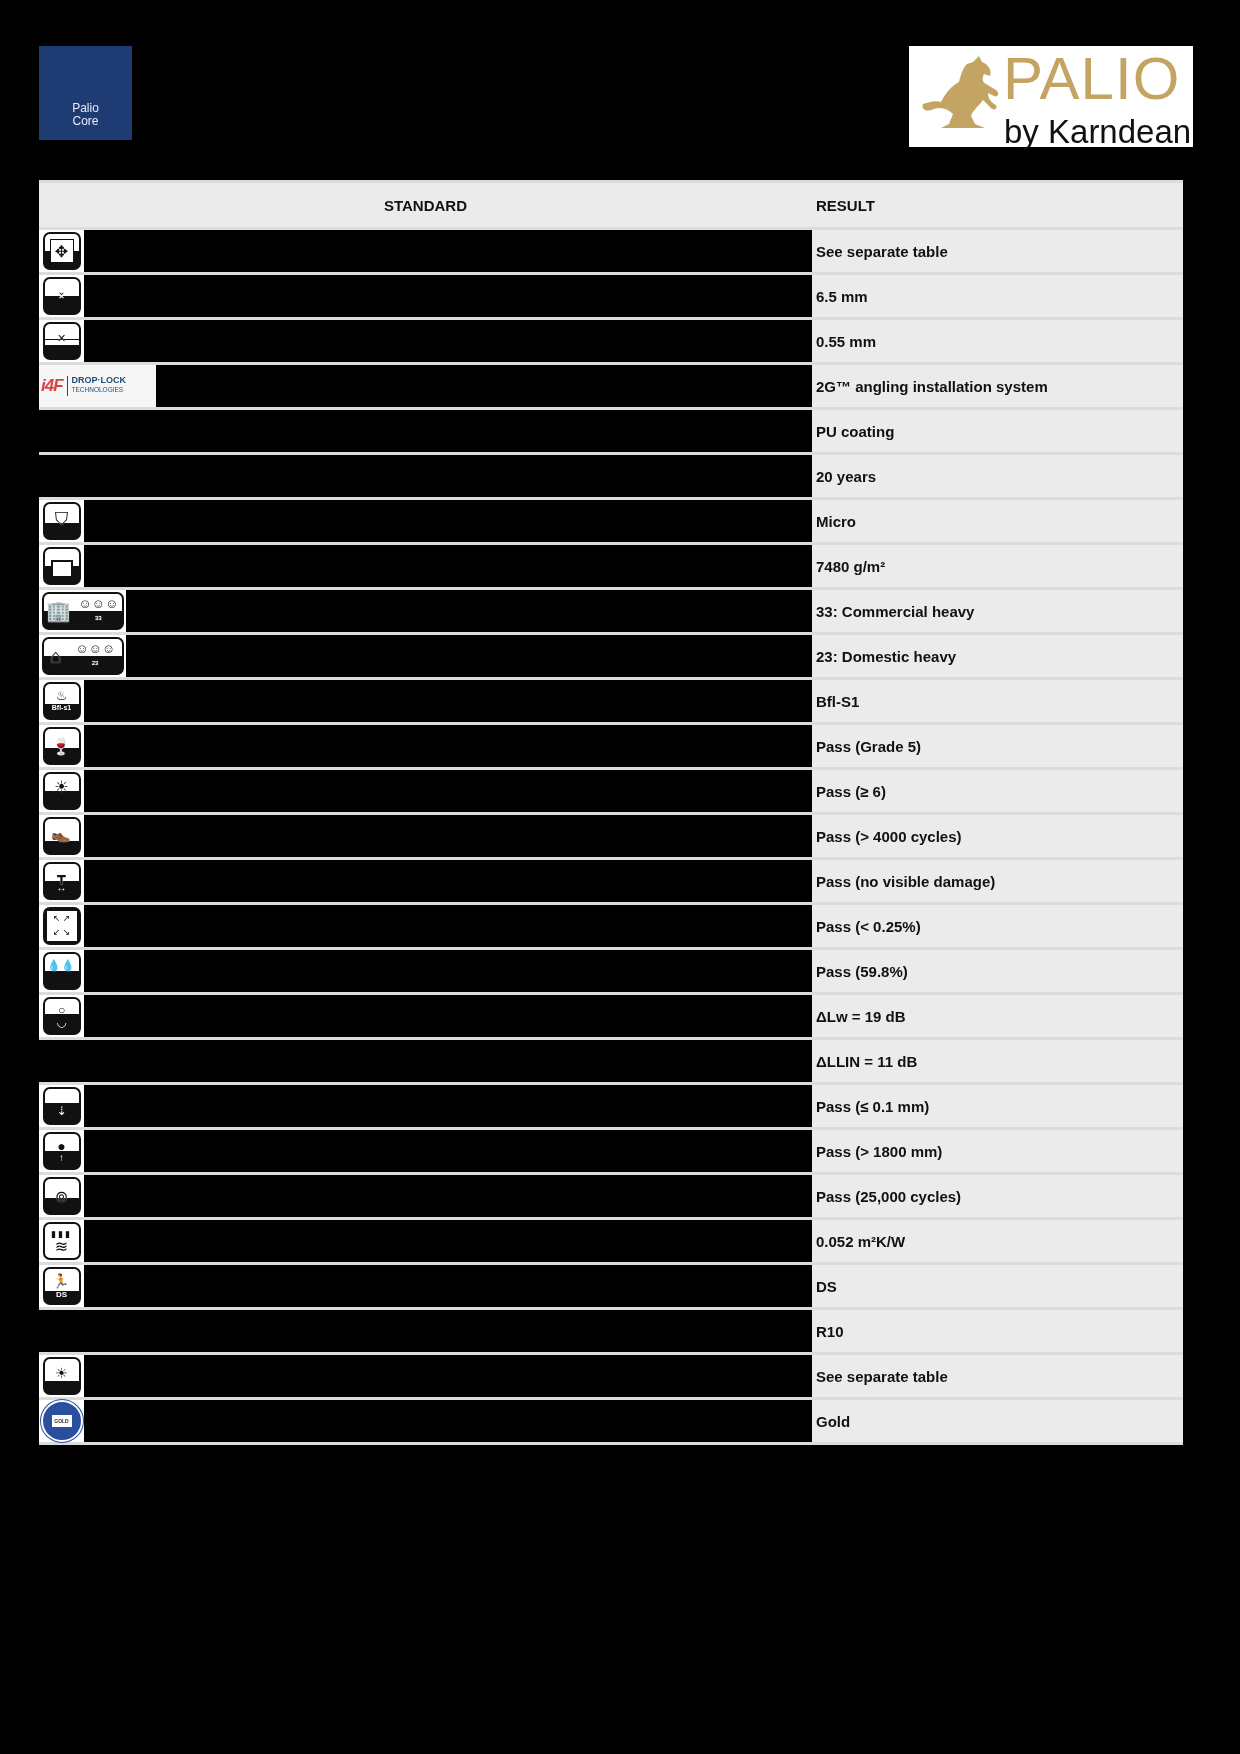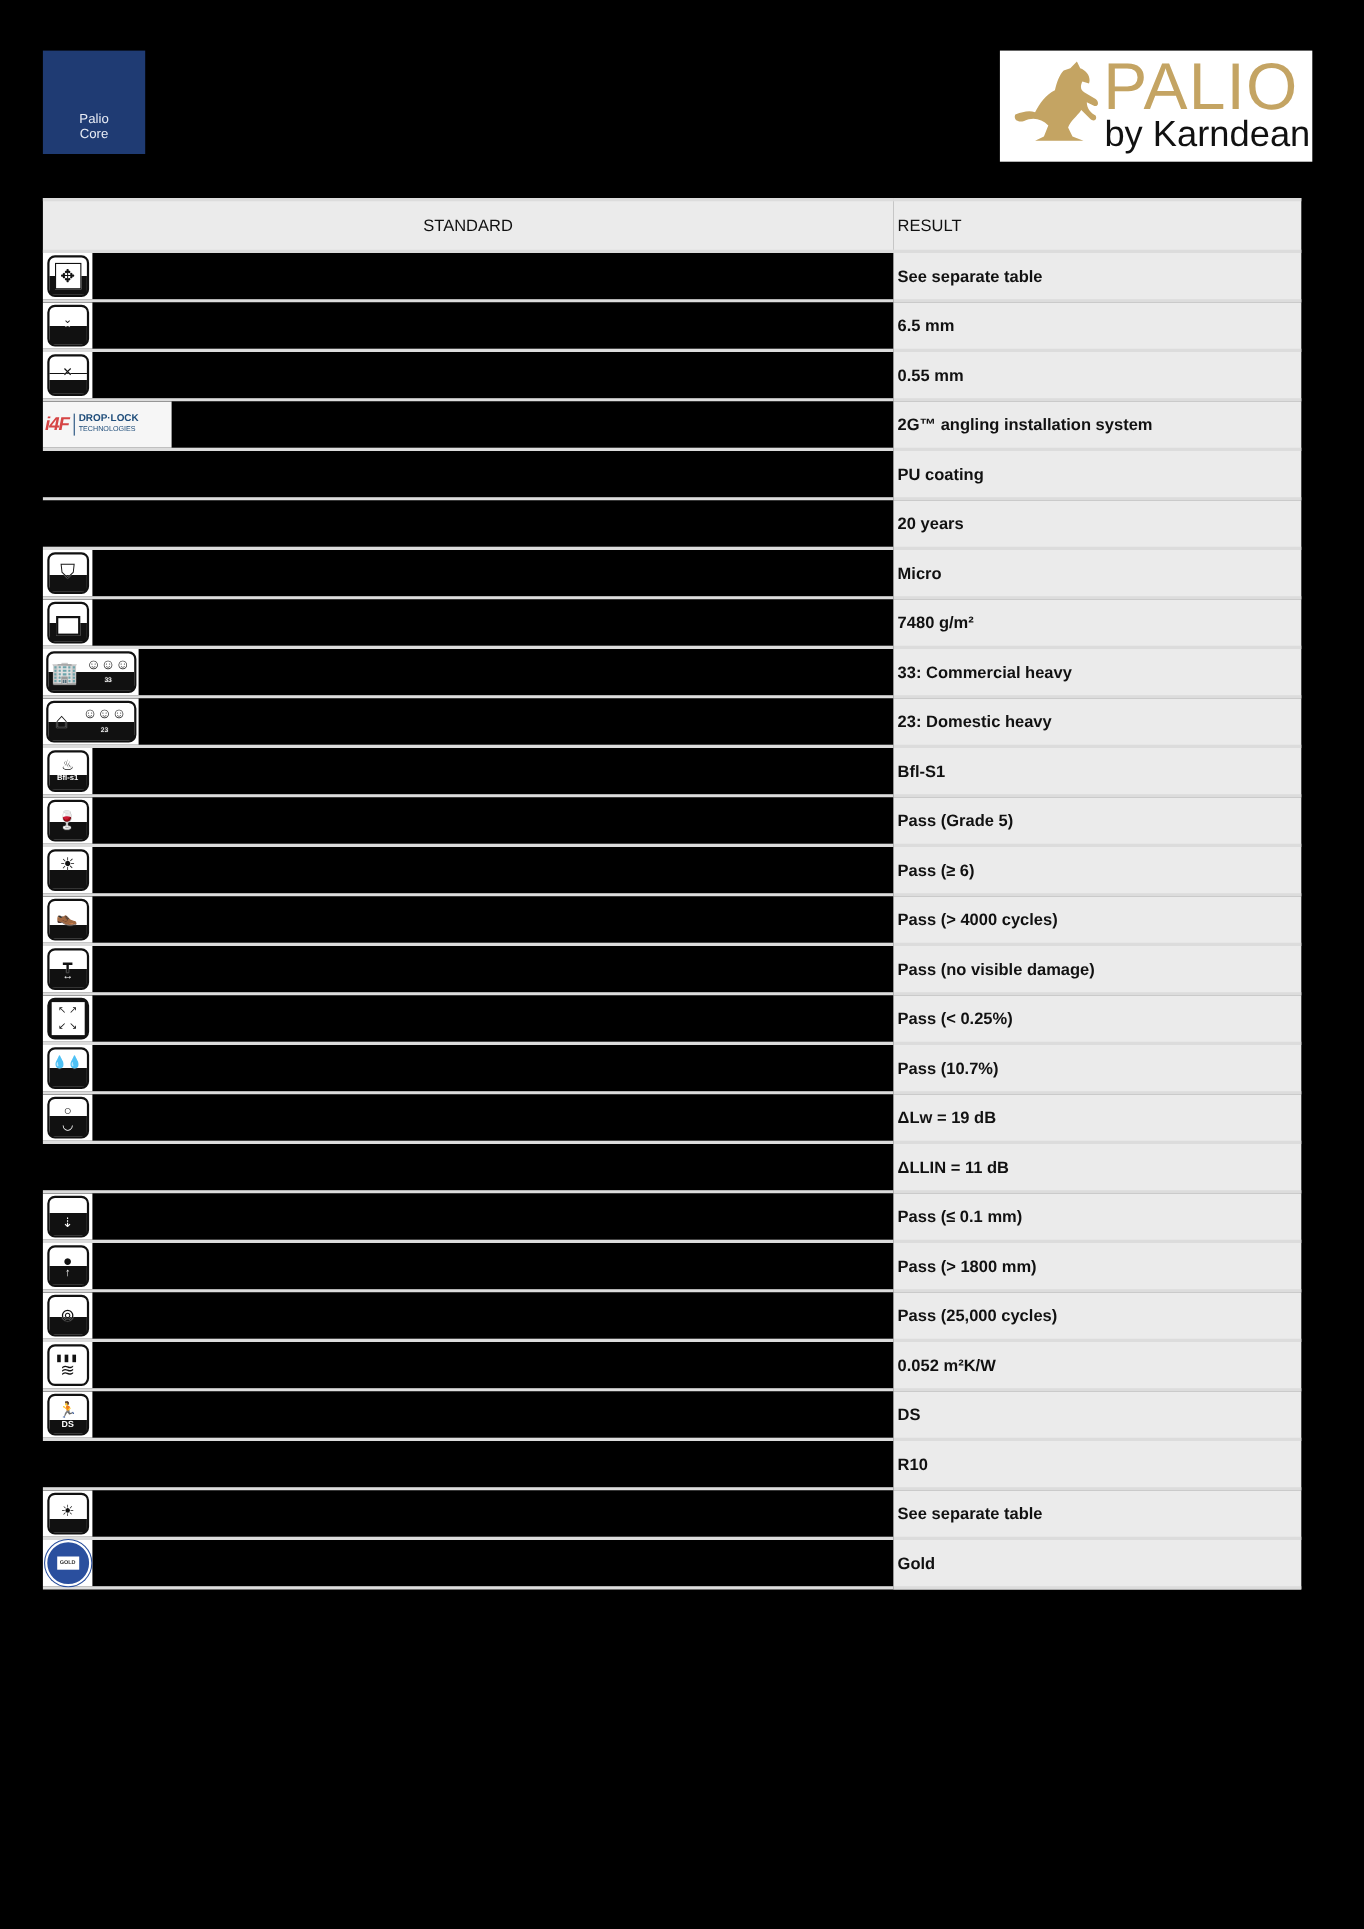--- a/index.html
+++ b/index.html
@@ -15,28 +15,28 @@
   }
   .logo-palio {
     position: absolute; left: 909px; top: 46px; width: 284px; height: 101px; background: #fff;
   }
   .logo-palio .horse { position: absolute; left: 6px; top: 8px; width: 92px; height: 88px; }
   .logo-palio .brand {
     position: absolute; left: 94px; top: 0px; font-size: 60px; color: #c4a463;
     letter-spacing: 1px; font-weight: 300; line-height: 66px;
   }
   .logo-palio .sub {
-    position: absolute; left: 95px; top: 56px; font-size: 33px; color: #111; line-height: 40px;
+    position: absolute; left: 95px; top: 66px; font-size: 33px; color: #111; line-height: 40px;
   }
   table.spec {
     position: absolute; left: 39px; top: 180px; width: 1144px;
     border-collapse: separate; border-spacing: 0; table-layout: fixed;
   }
   .spec th {
-    background: #ebebeb; height: 44px; font-size: 15px; font-weight: 400; color: #111;
+    background: #ebebeb; height: 44px; font-size: 15px; font-weight: 700; color: #111;
     text-align: left; border-top: 3px solid #dcdcdc; border-bottom: 3px solid #dcdcdc; padding: 0;
   }
   .spec th.std { text-align: center; }
   .spec th.res { padding-left: 4px; }
   .spec td { height: 42px; padding: 0; border-bottom: 3px solid #dcdcdc; vertical-align: middle; }
   .spec td.left { background: #000; position: relative; }
   .spec td.result {
     background: #ebebeb; font-size: 15px; font-weight: 700; color: #111; padding-left: 4px;
   }
   .icon-box {
@@ -271,21 +271,21 @@
     </tr>
 
     <tr>
       <td class="left">
         <div class="icon-box">
             <div class="ico" style="background:linear-gradient(#fff 50%,#111 50%)">
               <span class="glyph" style="font-size:11px;margin-top:-12px">💧💧</span>
             </div>
           </div>
       </td>
-      <td class="result">Pass (10.7%)</td>
+      <td class="result">Pass (59.8%)</td>
     </tr>
 
     <tr>
       <td class="left">
         <div class="icon-box">
             <div class="ico" style="background:linear-gradient(#fff 45%,#111 45%);flex-direction:column">
               <span class="glyph" style="font-size:12px;line-height:12px">○</span>
               <span class="glyph light" style="font-size:12px;line-height:12px;text-shadow:none">◡</span>
             </div>
           </div>

